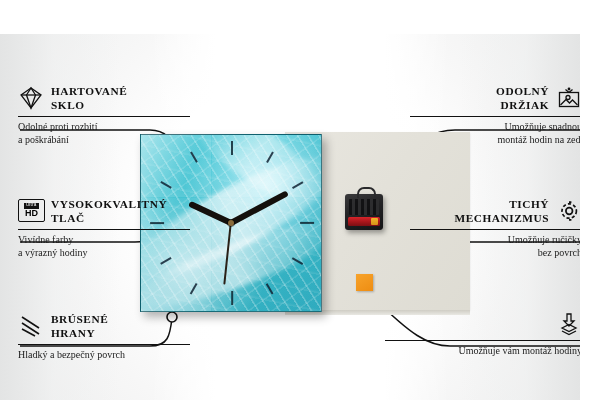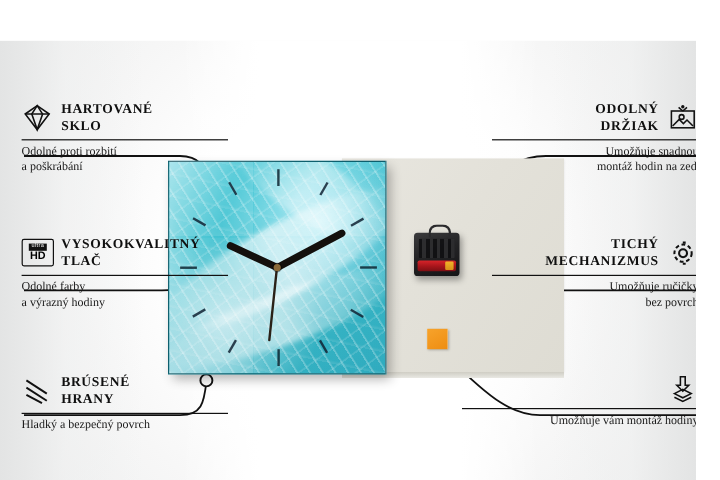--- a/index.html
+++ b/index.html
@@ -198,21 +198,21 @@
           <span class="u">ultra</span>
           <span class="h">HD</span>
         </span>
       </span>
       <span class="txt">
         <span>VYSOKOKVALITNÝ</span><br><span>TLAČ</span>
       </span>
     </div>
     <div class="rule"></div>
     <div class="fdesc">
-      <span>Odolné farby</span><br><span>a výrazný hodiny</span>
+      <span>Vivídne farby</span><br><span>a výrazný hodiny</span>
     </div>
   </div>
 
   <div class="feat L" style="left:18px;top:278px;">
     <div class="ftitle">
       <span class="ico">
         <svg viewBox="0 0 26 24">
             <g stroke="#111" stroke-width="1.6" fill="none">
           <path d="M4 3 L21 14"></path>
               <path d="M4 9 L21 20"></path>

